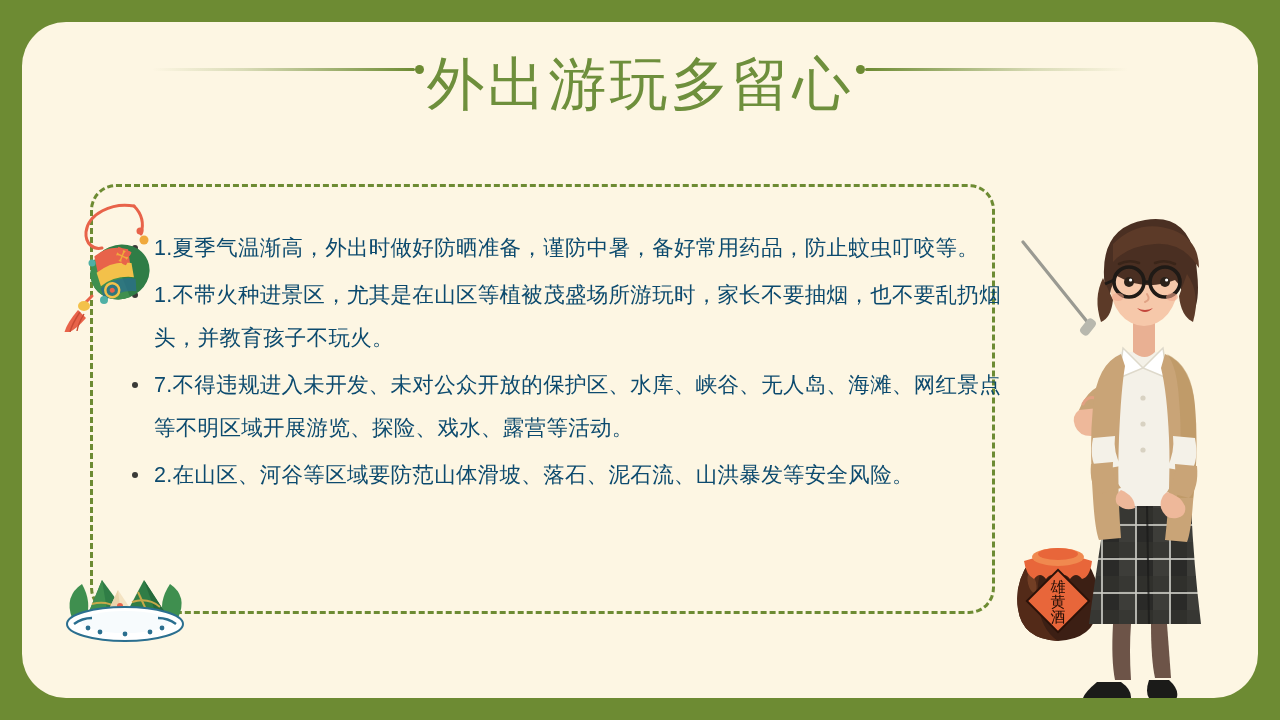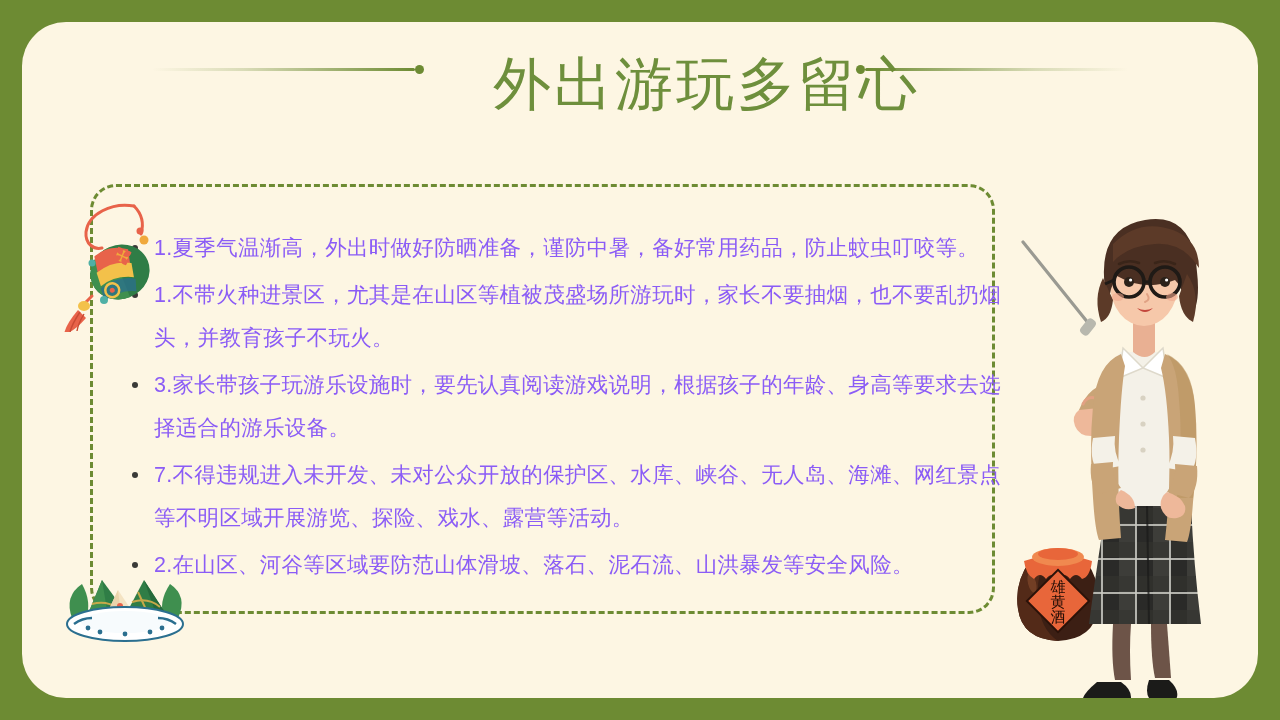--- a/index.html
+++ b/index.html
@@ -33,21 +33,21 @@
     border-radius: 44px;
     overflow: hidden;
   }
 
   
   .title-wrap {
     position: absolute;
     left: 0;
     top: 28px;
     width: 1236px;
-    text-align: right;
+    text-align: center;
   }
   .title-text {
     display: block;
     width: 560px;
     margin: 0 auto;
     font-size: 58px;
     line-height: 68px;
     letter-spacing: 3px;
     color: #6e8f3c;
     font-weight: 400;
@@ -113,21 +113,21 @@
     height: 6px;
     border-radius: 50%;
     background: #3a3a38;
     margin-top: 18px;
     margin-right: 16px;
   }
   .bullet-text {
     flex: 1 1 auto;
     font-size: 21.5px;
     line-height: 43px;
-    color: #8b5cf6;
+    color: #0c4a6e;
     letter-spacing: 0.3px;
     font-family: "Liberation Sans", "DejaVu Sans", sans-serif;
   }
 
   
   .sachet {
     position: absolute;
     left: 40px;
     top: 178px;
     width: 118px;
@@ -199,24 +199,20 @@
       <div class="bullet-item">
         <span class="bullet-dot"></span>
         <span class="bullet-text">1.夏季气温渐高，外出时做好防晒准备，谨防中暑，备好常用药品，防止蚊虫叮咬等。</span>
       </div>
 
       <div class="bullet-item">
         <span class="bullet-dot"></span>
         <span class="bullet-text">1.不带火种进景区，尤其是在山区等植被茂盛场所游玩时，家长不要抽烟，也不要乱扔烟头，并教育孩子不玩火。</span>
       </div>
 
-      <div class="bullet-item">
-        <span class="bullet-dot"></span>
-        <span class="bullet-text">3.家长带孩子玩游乐设施时，要先认真阅读游戏说明，根据孩子的年龄、身高等要求去选择适合的游乐设备。</span>
-      </div>
 
       <div class="bullet-item">
         <span class="bullet-dot"></span>
         <span class="bullet-text">7.不得违规进入未开发、未对公众开放的保护区、水库、峡谷、无人岛、海滩、网红景点等不明区域开展游览、探险、戏水、露营等活动。</span>
       </div>
 
       <div class="bullet-item">
         <span class="bullet-dot"></span>
         <span class="bullet-text">2.在山区、河谷等区域要防范山体滑坡、落石、泥石流、山洪暴发等安全风险。</span>
       </div>

